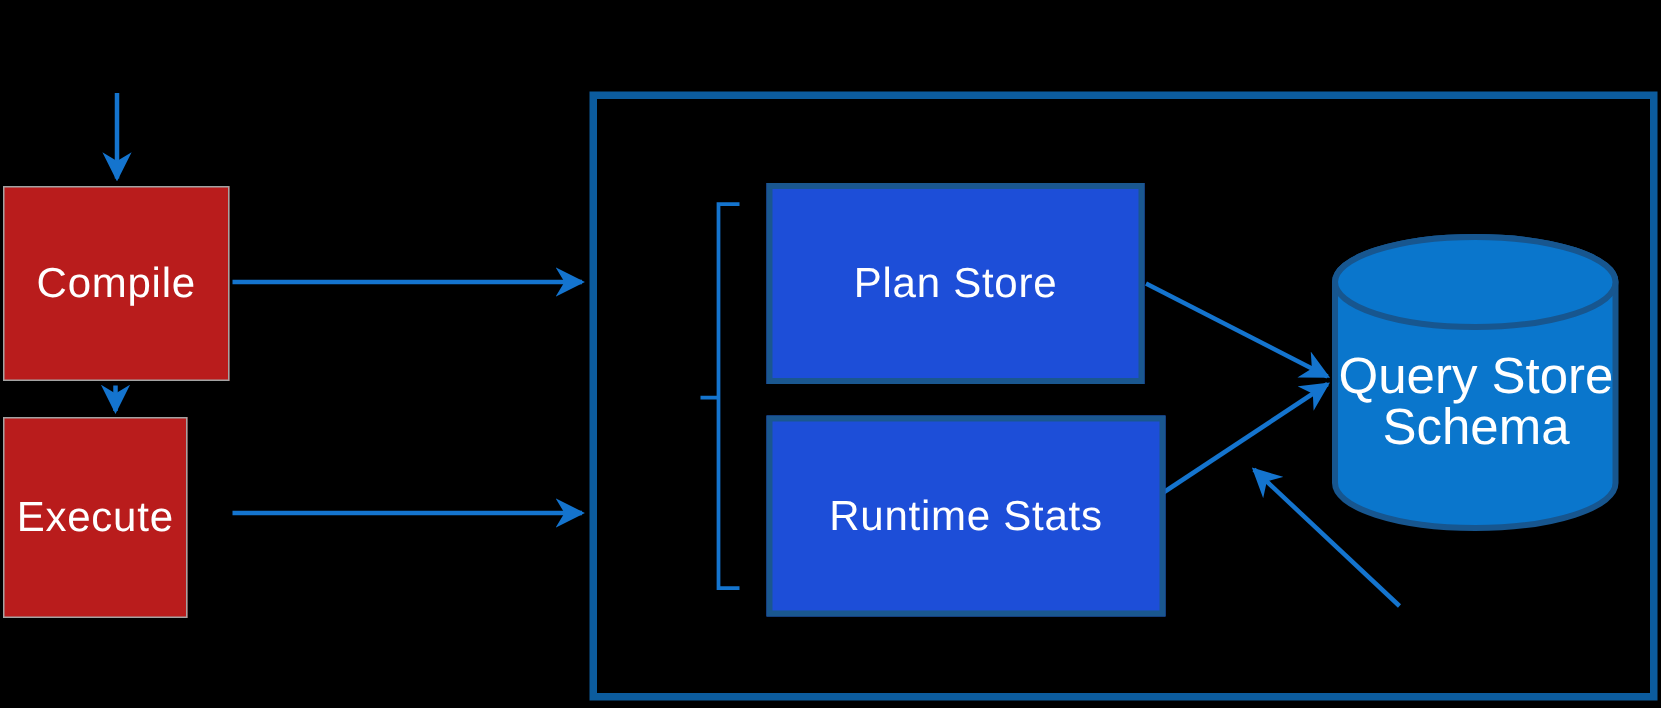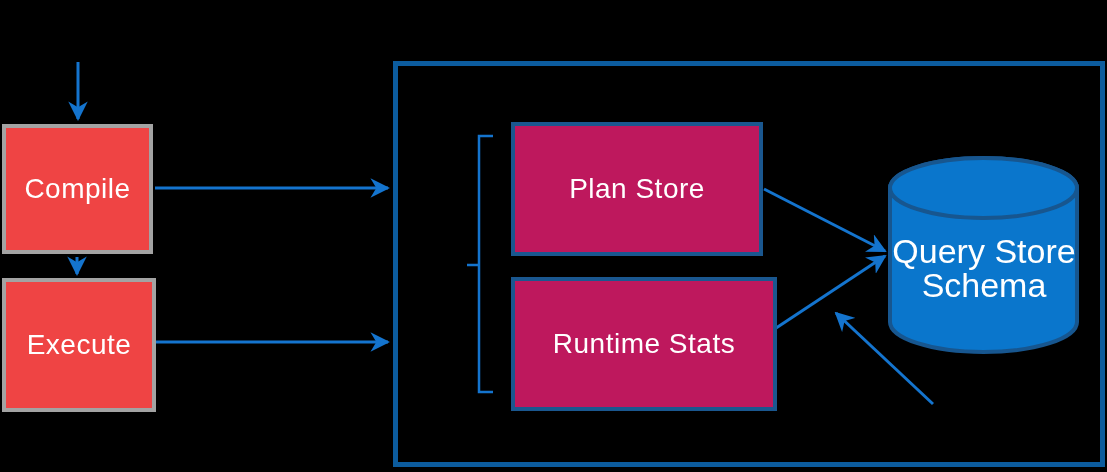--- a/index.html
+++ b/index.html
@@ -36,29 +36,29 @@
     align-items: center;
     justify-content: center;
     box-sizing: border-box;
     color: #FFFFFF;
     font-size: 28px;
     font-weight: 400;
     letter-spacing: 0.5px;
     z-index: 3;
   }
   .node-blue {
-    background: #ef4444;
-    border: 4px solid #a3a3a3;
+    background: #b91c1c;
+    border: 1px solid #a3a3a3;
   }
   .node-orange {
-    background: #be185d;
+    background: #1d4ed8;
     border: 4px solid #1A578F;
   }
   .node-compile  { left: 2px;   top: 124px; width: 151px; height: 130px; }
-  .node-execute  { left: 2px;   top: 278px; width: 154px; height: 134px; }
+  .node-execute  { left: 2px;   top: 278px; width: 123px; height: 134px; }
   .node-plan     { left: 511px; top: 122px; width: 252px; height: 134px; }
   .node-runtime  { left: 511px; top: 277px; width: 266px; height: 134px; }
   .cyl-label {
     position: absolute;
     left: 890px; top: 234px;
     width: 188px;
     text-align: center;
     color: #FFFFFF;
     font-size: 34px;
     line-height: 34px;

